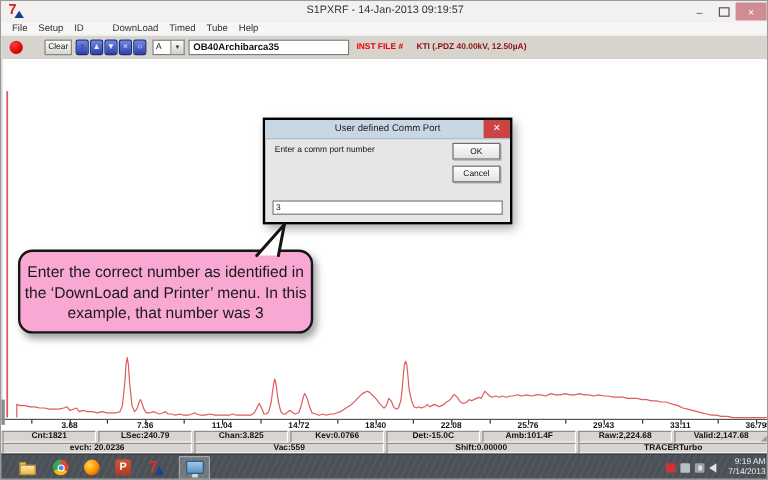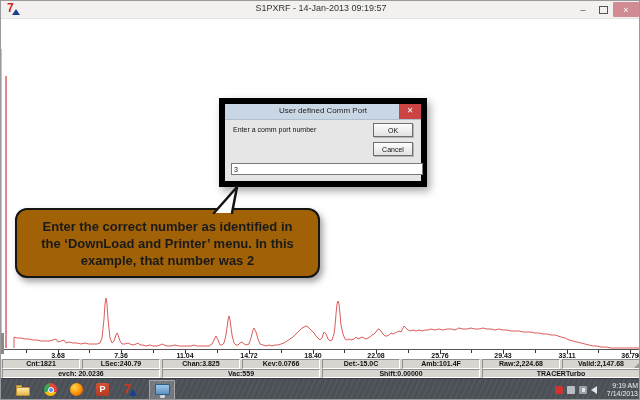--- a/index.html
+++ b/index.html
@@ -47,32 +47,32 @@
   .tick-label.edge{transform:none;}
 
   
   .statusrow{position:absolute;left:0;width:640px;background:#d8d5d0;display:flex;}
   .statusrow.r1{top:358px;height:10px;}
   .statusrow.r2{top:368px;height:9px;}
   .scell{flex:1;margin:0 1px;border:1px solid;border-color:#8f8f8f #fff #fff #8f8f8f;font-size:7px;font-weight:bold;color:#111;text-align:center;line-height:8px;box-sizing:border-box;overflow:hidden;white-space:nowrap;}
   .grip{position:absolute;right:1px;bottom:1px;width:0;height:0;border-left:6px solid transparent;border-bottom:6px solid #9a9a9a;}
 
   
-  .dialog{position:absolute;left:218px;top:97px;width:208px;height:89px;background:#e6e6e6;border:6px solid #000000;box-shadow:3px 4px 8px rgba(0,0,0,.35);z-index:30;box-sizing:border-box;}
+  .dialog{position:absolute;left:218px;top:97px;width:208px;height:89px;background:#e6e6e6;border:2px solid #000000;box-shadow:3px 4px 8px rgba(0,0,0,.35);z-index:30;box-sizing:border-box;}
   .dlg-title{position:relative;height:15px;background:#c9d6e3;border-bottom:1px solid #aebfcf;}
   .dlg-title-text{position:absolute;left:0;top:2px;width:100%;text-align:center;font-size:8px;color:#222;}
   .dlg-close{position:absolute;right:0;top:0;width:22px;height:15px;background:#cc4343;color:#fff;font-size:8px;text-align:center;line-height:14px;}
   .dlg-prompt{position:absolute;left:8px;top:22px;font-size:7px;color:#111;}
   .dlg-btn{position:absolute;right:8px;width:40px;height:14px;background:linear-gradient(#fdfdfd,#e2e2e2);border:1px solid #6e6e6e;font-size:7px;color:#111;text-align:center;line-height:13px;box-sizing:border-box;box-shadow:1px 1px 0 #b5b5b5;}
   .dlg-btn.ok{top:19px;}
   .dlg-btn.cancel{top:38px;}
   .dlg-input{position:absolute;left:6px;bottom:6px;width:192px;height:12px;background:#fff;border:1px solid #7a7a7a;font-size:7px;color:#111;padding:0 0 0 2px;box-sizing:border-box;font-family:"Liberation Sans",sans-serif;}
 
   
-  .callout{position:absolute;left:14px;top:207px;width:305px;height:70px;background:#a16207;border:2.5px solid #151515;border-radius:12px;box-shadow:3px 4px 6px rgba(90,90,90,.55);z-index:33;box-sizing:border-box;padding-top:8px;font-weight:bold;}
+  .callout{position:absolute;left:14px;top:207px;width:246px;height:70px;background:#f9a8d4;border:2.5px solid #151515;border-radius:12px;box-shadow:3px 4px 6px rgba(90,90,90,.55);z-index:33;box-sizing:border-box;padding-top:8px;}
   .callout div{text-align:center;font-size:13px;line-height:17px;color:#1a1a1a;}
   #tail-svg{position:absolute;left:0;top:0;width:640px;height:400px;z-index:34;pointer-events:none;}
 
   
   .taskbar{position:absolute;left:-1px;top:377px;width:642px;height:23px;background:#4b5056;background-image:repeating-linear-gradient(115deg,rgba(255,255,255,.04) 0 2px,transparent 2px 5px);border-top:1px solid #3a3e43;z-index:50;}
   .tb-icon{position:absolute;top:4px;width:15px;height:15px;}
   .folder-main{position:absolute;left:0;top:4px;width:14px;height:9px;background:linear-gradient(#ffe9a8,#e8b64c);border:1px solid #b98e2f;border-radius:1px;box-sizing:border-box;}
   .folder-tab{position:absolute;left:0;top:2px;width:6px;height:3px;background:#e8c268;border:1px solid #b98e2f;border-bottom:none;border-radius:1px 1px 0 0;box-sizing:border-box;}
   .chrome-ball{width:13px;height:13px;border-radius:50%;background:conic-gradient(#ea4335 0 120deg,#fbbc05 0 240deg,#34a853 0 360deg);position:relative;}
   .chrome-ball:after{content:"";position:absolute;left:3.5px;top:3.5px;width:6px;height:6px;border-radius:50%;background:#4c8bf5;border:1px solid #fff;box-sizing:border-box;}
@@ -106,21 +106,48 @@
     <div class="win-title">S1PXRF - 14-Jan-2013 09:19:57</div>
     <div class="winbtns">
       <div class="winbtn">–</div>
       <div class="winbtn max">
           <span class="box"></span>
         </div>
       <div class="winbtn close">×</div>
     </div>
   </div>
 
-
+  <div class="menubar">
+    <span class="menu-item">File</span>
+    <span class="menu-item">Setup</span>
+    <span class="menu-item">ID</span>
+    <span class="menu-item">DownLoad</span>
+    <span class="menu-item">Timed</span>
+    <span class="menu-item">Tube</span>
+    <span class="menu-item">Help</span>
+  </div>
+
+  <div class="toolbar">
+    <div class="rec-dot"></div>
+    <div class="clear-btn">Clear</div>
+    <div class="navbtns">
+      <div class="navbtn dark">↑</div>
+      <div class="navbtn">▲</div>
+      <div class="navbtn">▼</div>
+      <div class="navbtn">×</div>
+      <div class="navbtn">○</div>
+    </div>
+    <div class="combo">
+      <div class="val">A</div>
+      <div class="arrow">▼</div>
+    </div>
+    <input class="fname" value="OB40Archibarca35" style="">
+    <div class="instfile">INST FILE #</div>
+    <div class="tubeinfo">KTI  (.PDZ 40.00kV, 12.50µA)</div>
+  </div>
 
   <div class="chart-area"></div>
   <svg id="spectrum-svg">
     <rect x="0" y="332" width="3" height="21" fill="#8a8a8a"></rect>
     <line stroke="#dd5c5c" stroke-width="1.5" x1="5" y1="75" x2="5" y2="347"></line>
     <polyline fill="none" stroke="#dd5c5c" stroke-width="1" stroke-linejoin="round" points="13,347 13,336 16,337 20,337 24,338 28,338 32,339 36,339 40,340 44,340 48,340 52,339 55,338 57,341 60,340 63,339 65,342 68,341 72,342 76,342 80,343 84,342 88,343 92,343 96,343 99,342 101,337 103,318 104,303 105,297 106,303 107,318 109,337 111,342 113,340 115,334 116,332 117,334 119,340 121,343 124,343 127,342 129,343 132,344 135,343 137,342 139,344 142,344 145,345 149,344 152,345 156,345 159,344 161,343 163,344 166,345 170,345 174,344 178,345 182,345 186,345 190,345 193,344 196,345 200,345 204,345 208,345 211,343 213,339 215,335 217,339 219,344 221,344 223,342 225,334 227,319 228,315 229,319 231,334 233,342 235,344 237,344 239,342 241,341 243,343 245,344 248,343 250,337 252,329 253,327 255,331 257,338 259,343 262,344 265,345 268,344 271,345 274,344 277,344 280,343 283,342 286,340 289,338 292,336 295,333 298,330 301,327 303,326 305,325 307,326 310,329 313,332 315,335 317,337 319,339 321,337 323,331 325,333 327,338 329,340 331,339 333,333 334,325 335,313 336,303 337,300 338,303 339,313 340,324 342,333 344,338 346,339 348,338 350,339 353,338 355,336 357,338 359,337 361,336 363,337 365,338 367,337 369,336 371,334 373,333 375,331 377,328 378,328 380,330 382,333 384,335 386,335 388,334 390,332 392,333 394,332 396,331 398,330 400,331 402,327 403,325 405,327 407,329 409,330 412,329 415,330 418,329 421,330 424,329 427,329 430,328 434,329 438,328 442,329 446,328 450,328 454,329 458,327 462,328 466,328 470,327 474,328 478,328 482,327 486,328 490,328 494,329 498,328 502,329 506,329 510,330 514,330 518,330 522,331 526,331 530,331 534,332 538,332 542,333 546,333 550,334 554,334 557,335 560,336 564,337 568,339 572,340 576,341 580,342 584,343 588,344 592,345 596,345 600,346 605,346 610,347 615,347 620,347 625,347 630,347 634,347 638,347"></polyline>
   </svg>
   <div class="axis-row" id="axis-row">
       <div class="tick major" style="left: 57px;"></div>
       <div class="tick minor" style="left: 25.3px;"></div>
@@ -180,21 +207,21 @@
     </div>
     <div class="dlg-prompt">Enter a comm port number</div>
     <div class="dlg-btn ok">OK</div>
     <div class="dlg-btn cancel">Cancel</div>
     <input class="dlg-input" value="3" style="">
   </div>
 
   <div class="callout">
     <div>Enter the correct number as identified in</div>
     <div>the ‘DownLoad and Printer’ menu. In this</div>
-    <div>example, that number was 2</div>
+    <div>example, that number was 3</div>
   </div>
   <svg id="tail-svg">
     <polygon points="213,212 236,186 231,212" fill="#fff"></polygon>
     <line x1="213" y1="212" x2="236" y2="186" stroke="#151515" stroke-width="2.5" stroke-linecap="round"></line>
     <line x1="231" y1="212" x2="236" y2="186" stroke="#151515" stroke-width="2.5" stroke-linecap="round"></line>
   </svg>
 
   <div class="taskbar">
     <div class="tb-icon" style="left:16px">
       <div class="folder-tab"></div>

